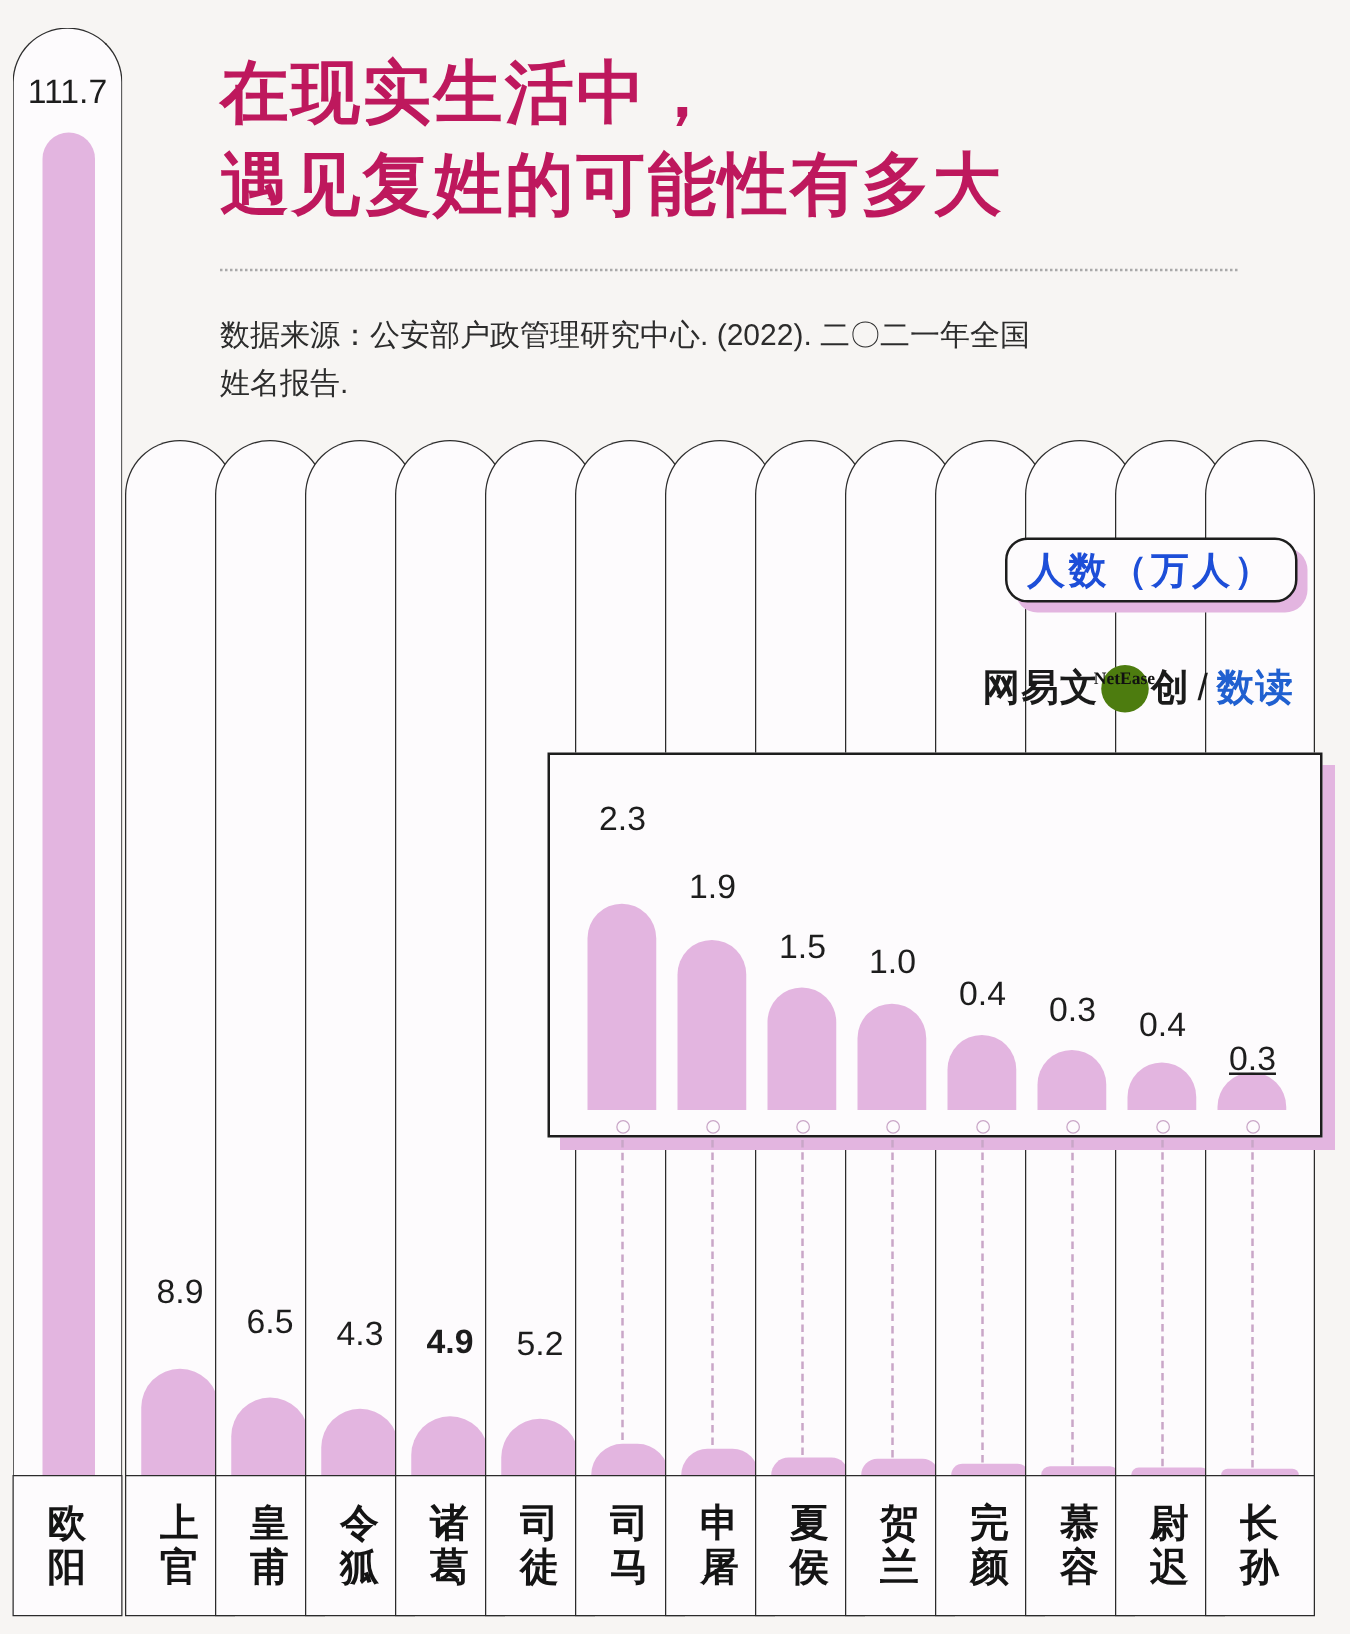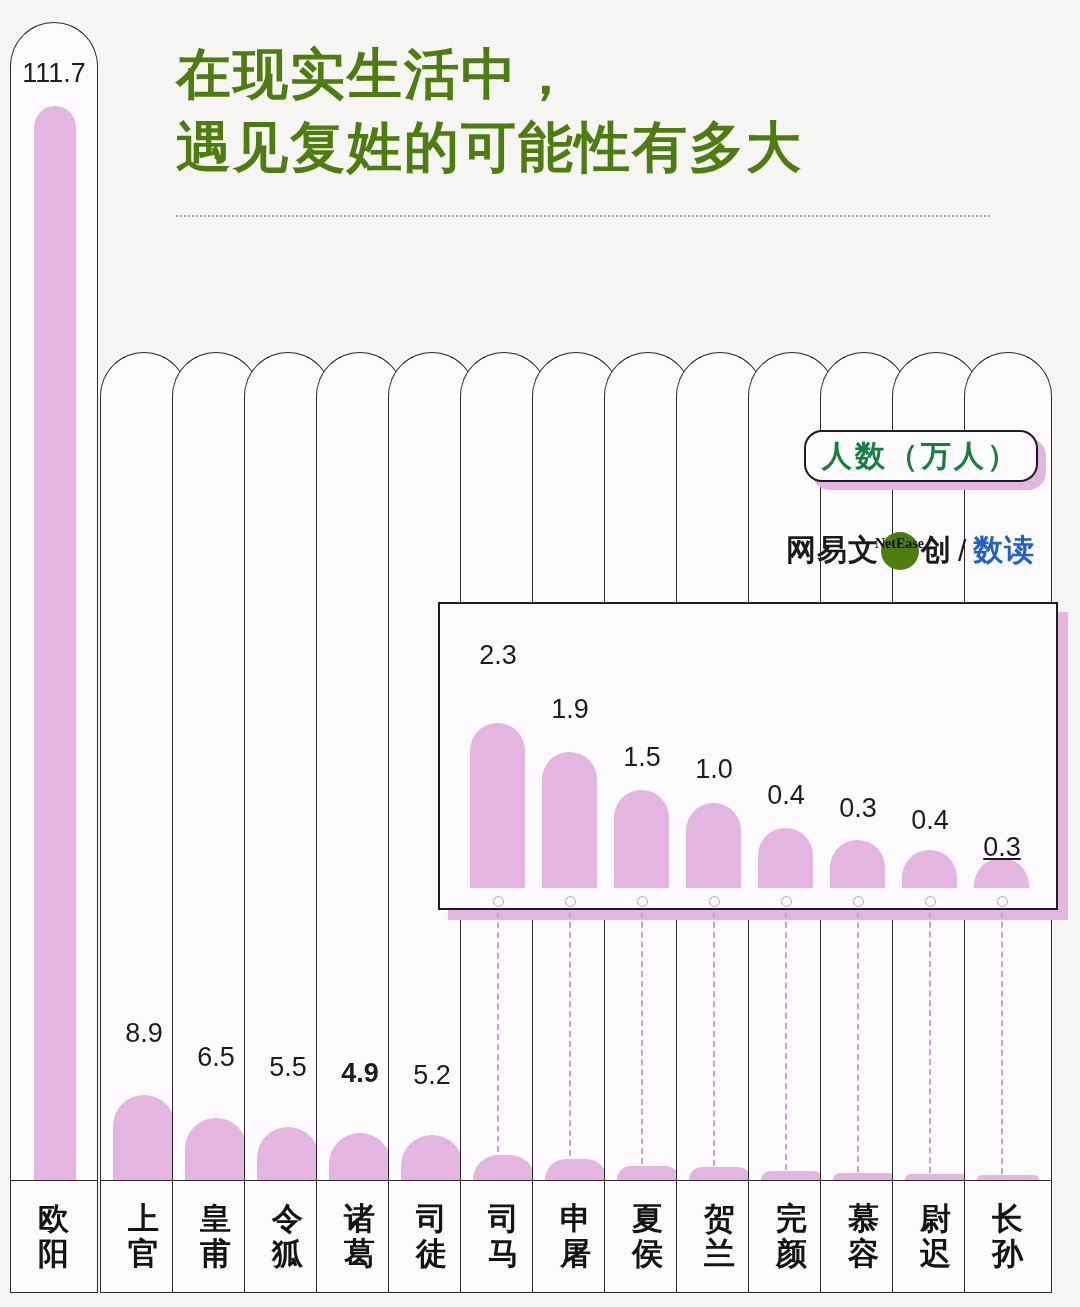--- a/index.html
+++ b/index.html
@@ -51,21 +51,21 @@
     display:flex;flex-direction:column;
     align-items:center;justify-content:center;
     font-size:31px;font-weight:bold;color:#141414;
     line-height:1.12;
     letter-spacing:1px;
   }
 
   
   .title{
     position:absolute;
-    font-size:55px;font-weight:bold;color:#4d7c0f;
+    font-size:55px;font-weight:bold;color:#be185d;
     line-height:1.32;letter-spacing:2px;
     white-space:pre-line;
   }
   .rule{
     position:absolute;
     border-top:2px dotted #a9a9a9;
   }
   .source{
     position:absolute;
     font-size:24px;color:#2c2c2c;line-height:1.6;
@@ -73,21 +73,21 @@
   }
 
   
   .pill{
     position:absolute;
     box-sizing:border-box;
     border:2px solid #1d1d1d;
     background:#fdfbfd;
     border-radius:18px;
     display:flex;align-items:center;justify-content:center;
-    font-size:30px;font-weight:bold;letter-spacing:3px;color:#15803d;
+    font-size:30px;font-weight:bold;letter-spacing:3px;color:#1d4ed8;
   }
   .pill-shadow{
     position:absolute;
     background:#e3b5e0;
     border-radius:18px;
   }
 
   
   .callout{
     position:absolute;
@@ -122,36 +122,38 @@
   .brand .du{color:#2060d0;}
 </style>
 </head>
 <body>
 
 <div id="stage">
 
   <div class="title" style="left:176px;top:38px;width:820px;">在现实生活中，
 遇见复姓的可能性有多大</div>
   <div class="rule" style="left:176px;top:215px;width:814px;"></div>
+  <div class="source" style="left:176px;top:250px;width:820px;">数据来源：公安部户政管理研究中心. (2022). 二〇二一年全国
+姓名报告.</div>
 
   <div class="track" style="left:10px;top:22px;width:88px;height:1158px;"></div>
   <div class="fill" style="left:34px;top:106px;width:42px;height:1074px;"></div>
   <div class="barval" style="left:10px;top:58px;width:88px;">111.7</div>
 
   <div class="track" style="left:100px;top:352px;width:88px;height:828px;"></div>
   <div class="fill" style="left:113px;top:1095px;width:62px;height:85px;"></div>
   <div class="barval" style="left:100px;top:1018px;width:88px;">8.9</div>
 
   <div class="track" style="left:172px;top:352px;width:88px;height:828px;"></div>
   <div class="fill" style="left:185px;top:1118px;width:62px;height:62px;"></div>
   <div class="barval" style="left:172px;top:1042px;width:88px;">6.5</div>
 
   <div class="track" style="left:244px;top:352px;width:88px;height:828px;"></div>
   <div class="fill" style="left:257px;top:1127px;width:62px;height:53px;"></div>
-  <div class="barval" style="left:244px;top:1052px;width:88px;">5.5</div>
+  <div class="barval" style="left:244px;top:1052px;width:88px;">4.3</div>
 
   <div class="track" style="left:316px;top:352px;width:88px;height:828px;"></div>
   <div class="fill" style="left:329px;top:1133px;width:62px;height:47px;"></div>
   <div class="barval" style="left:316px;top:1058px;width:88px;font-weight:bold;">4.9</div>
 
   <div class="track" style="left:388px;top:352px;width:88px;height:828px;"></div>
   <div class="fill" style="left:401px;top:1135px;width:62px;height:45px;"></div>
   <div class="barval" style="left:388px;top:1060px;width:88px;">5.2</div>
 
   <div class="track" style="left:460px;top:352px;width:88px;height:828px;"></div>

